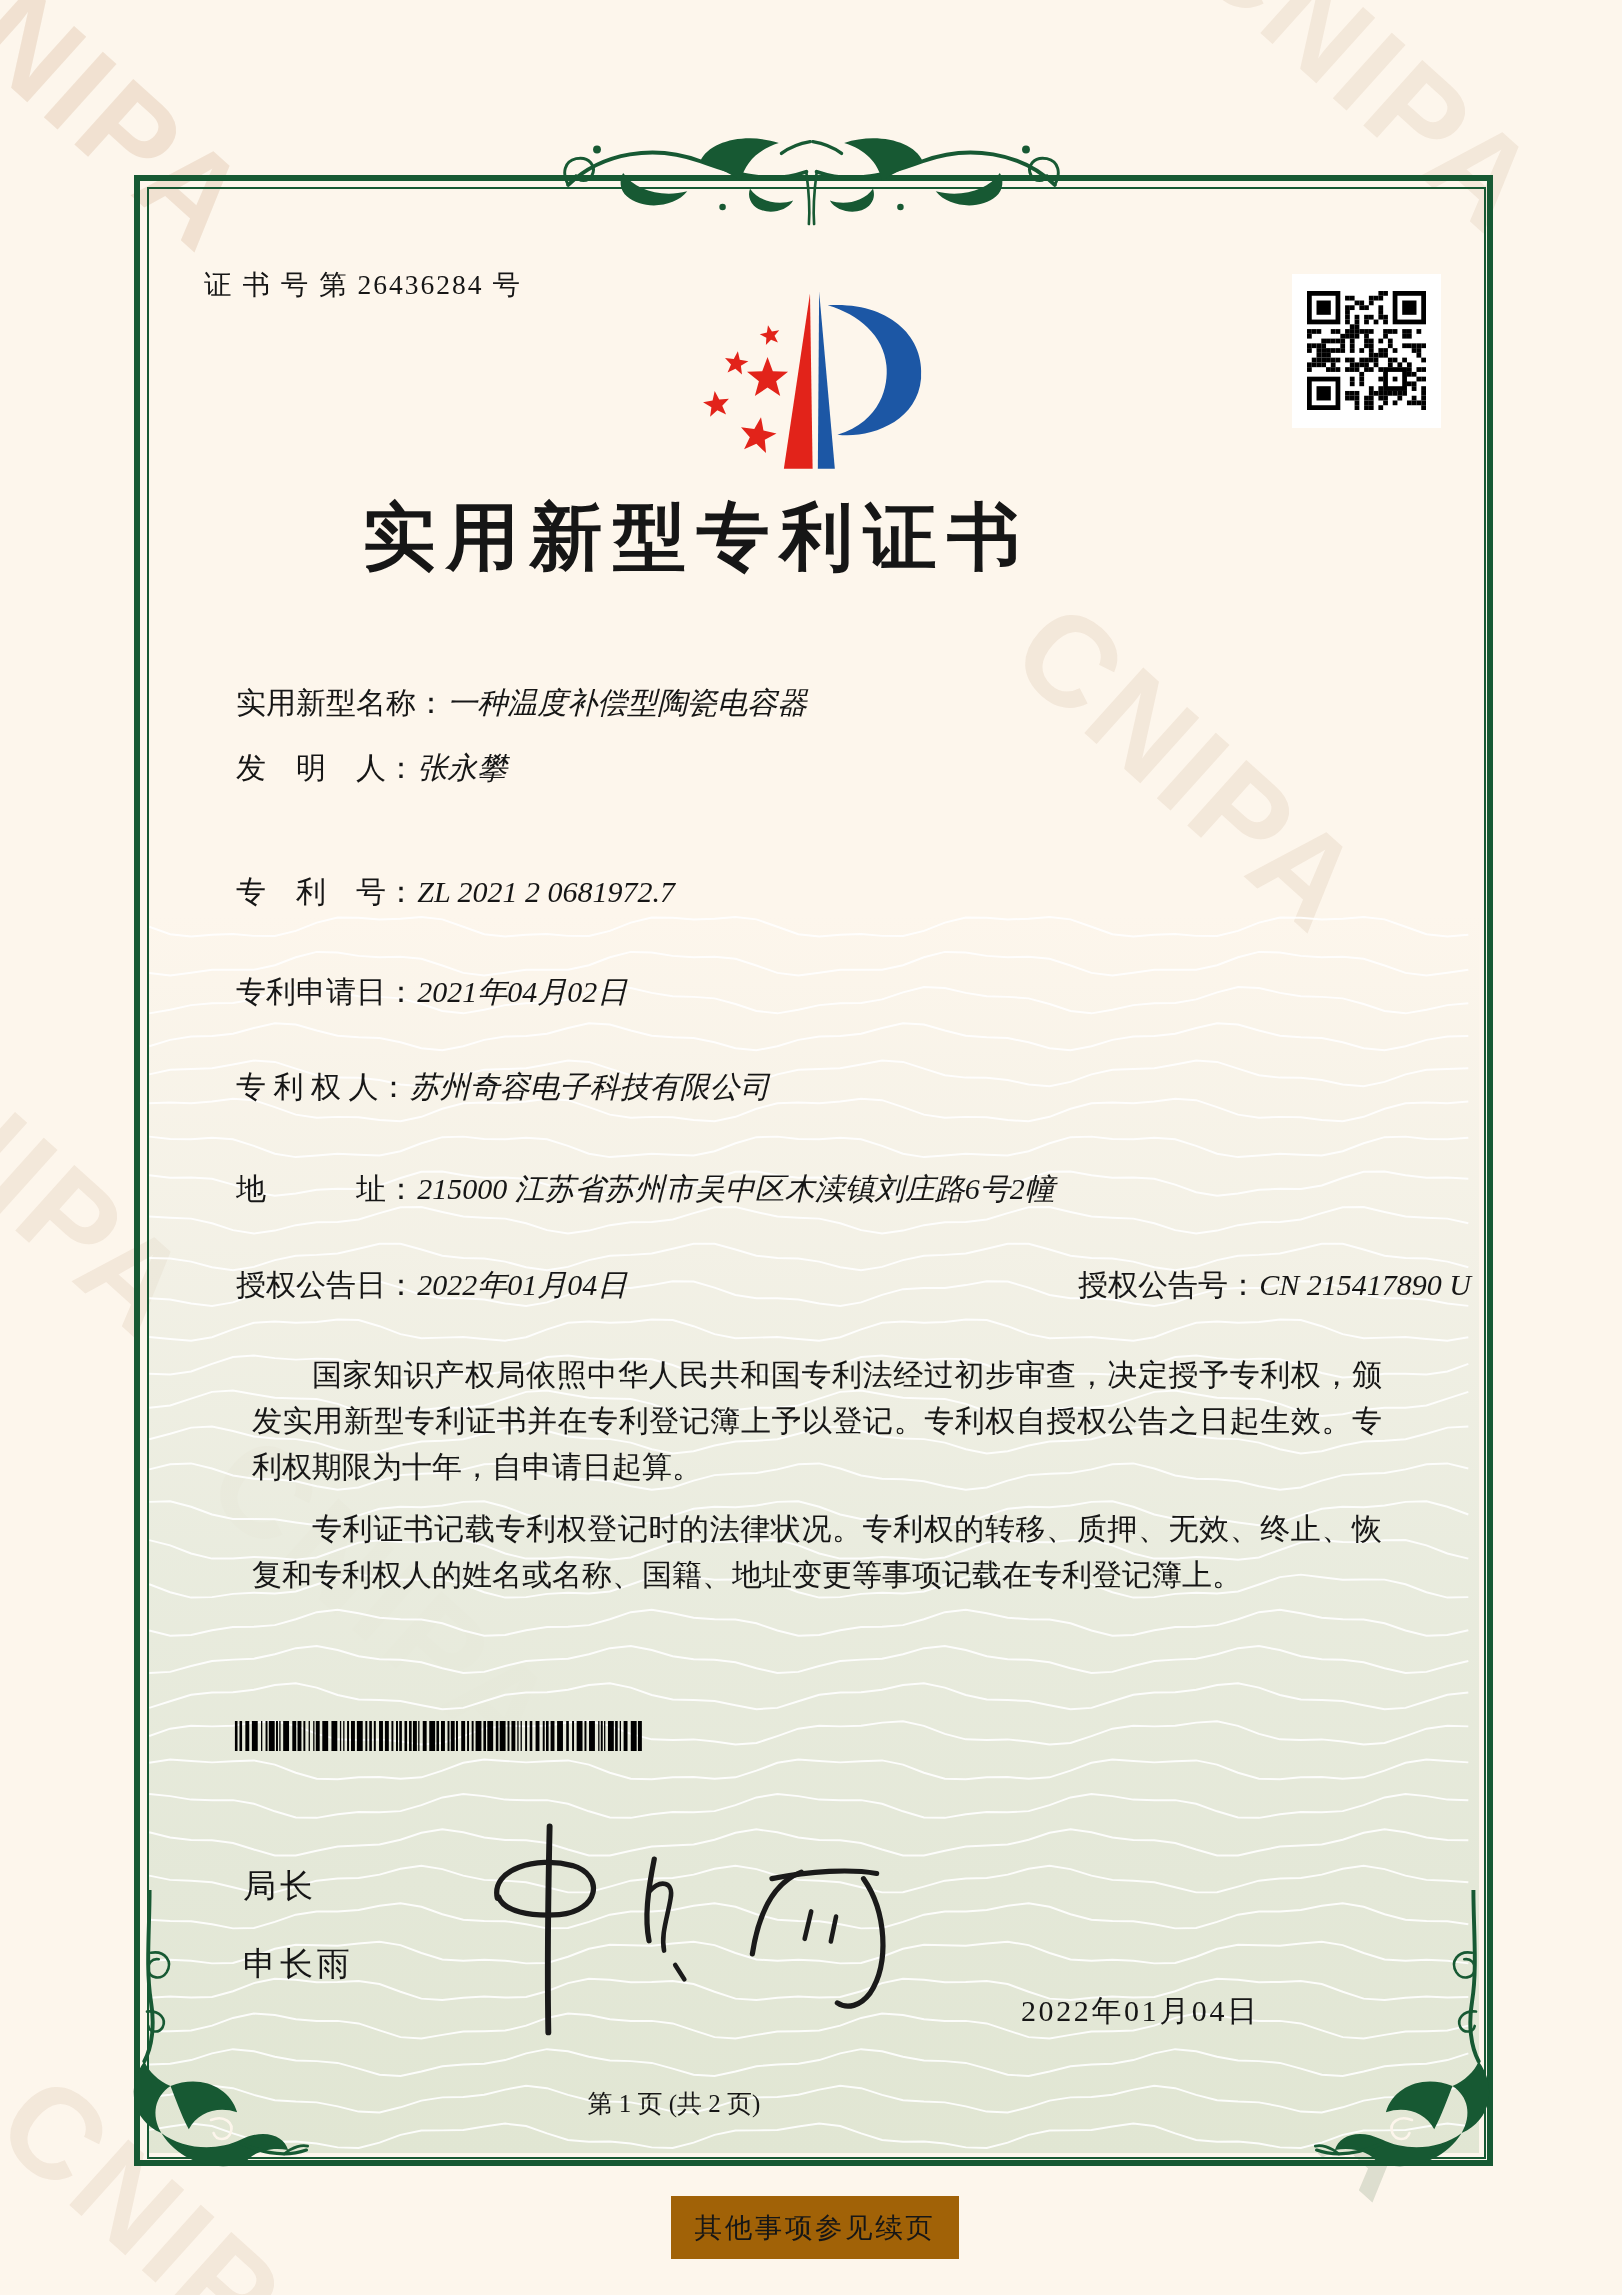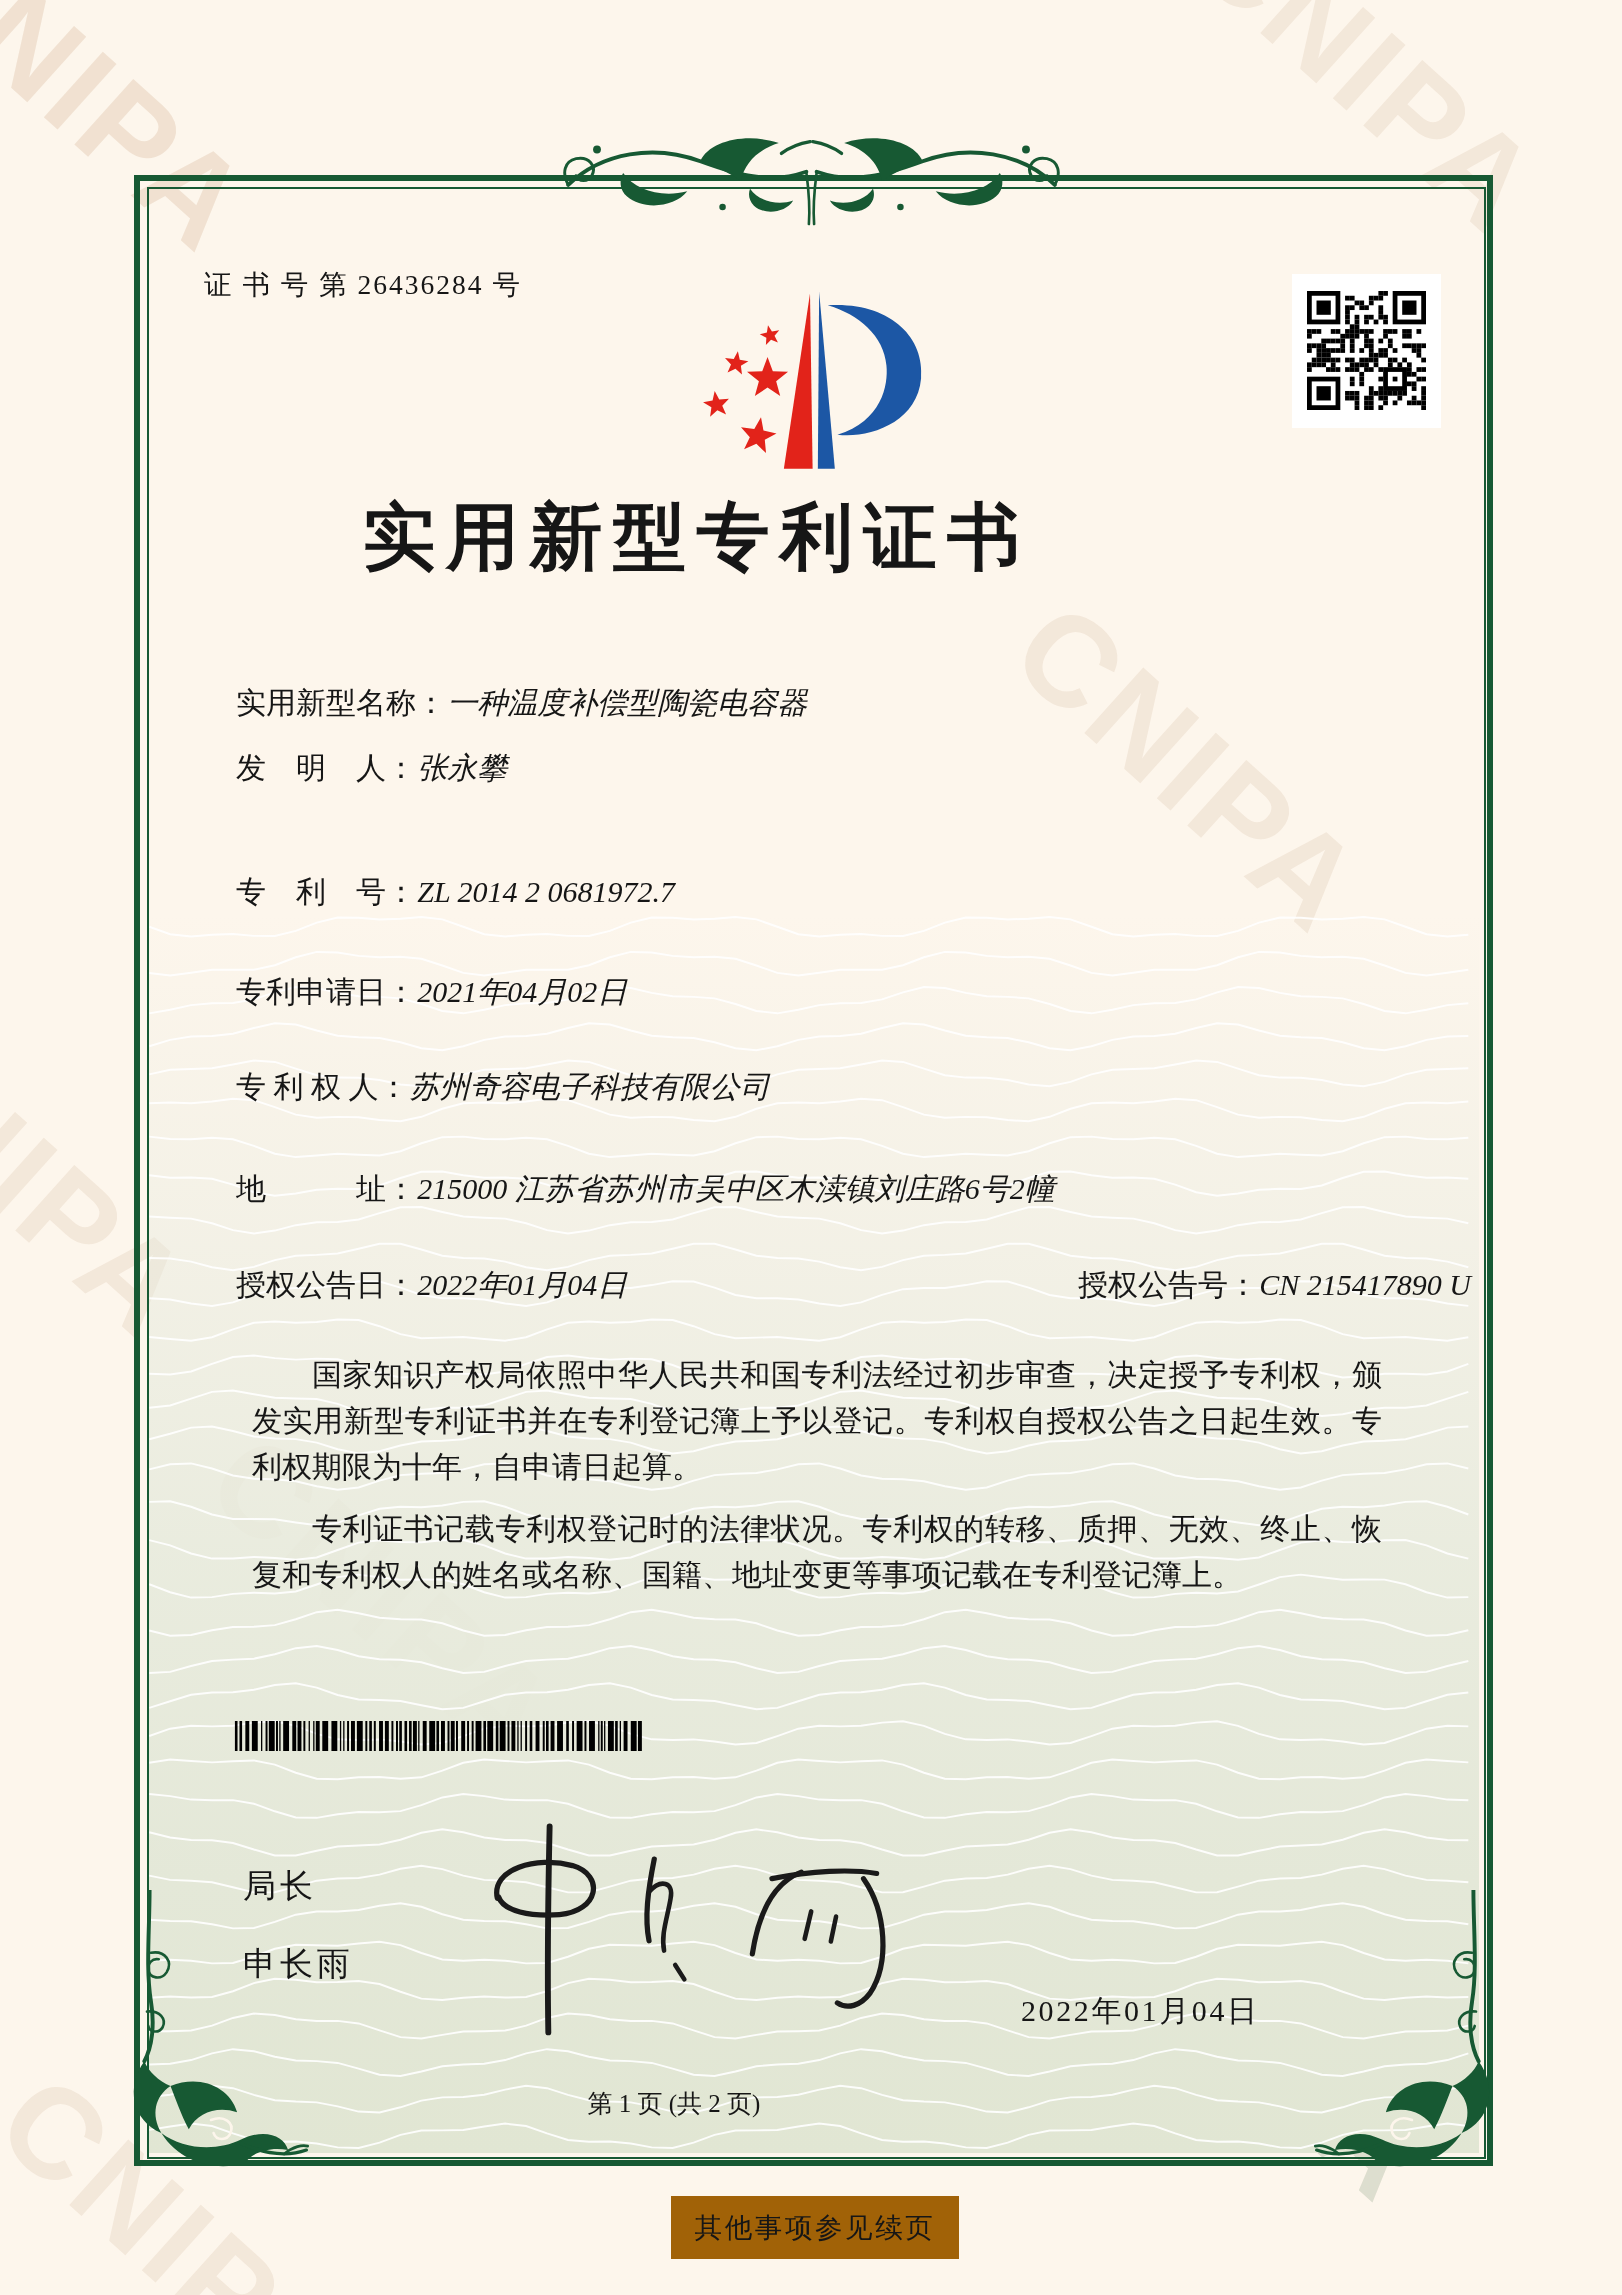--- a/index.html
+++ b/index.html
@@ -376,21 +376,21 @@
 
   <div class="title">实用新型专利证书</div>
 
   <div class="row" style="top:683px;">
     <span>实用新型名称：</span><span class="val">一种温度补偿型陶瓷电容器</span>
   </div>
   <div class="row" style="top:748px;text-align:right;">
     <span>发　明　人：</span><span class="val">张永攀</span>
   </div>
   <div class="row" style="top:872px;">
-    <span>专　利　号：</span><span class="val">ZL 2014 2 0681972.7</span>
+    <span>专　利　号：</span><span class="val">ZL 2021 2 0681972.7</span>
   </div>
   <div class="row" style="top:972px;">
     <span>专利申请日：</span><span class="val">2021年04月02日</span>
   </div>
   <div class="row" style="top:1067px;">
     <span>专 利 权 人：</span><span class="val">苏州奇容电子科技有限公司</span>
   </div>
   <div class="row" style="top:1169px;">
     <span>地　　　址：</span><span class="val">215000 江苏省苏州市吴中区木渎镇刘庄路6号2幢</span>
   </div>

